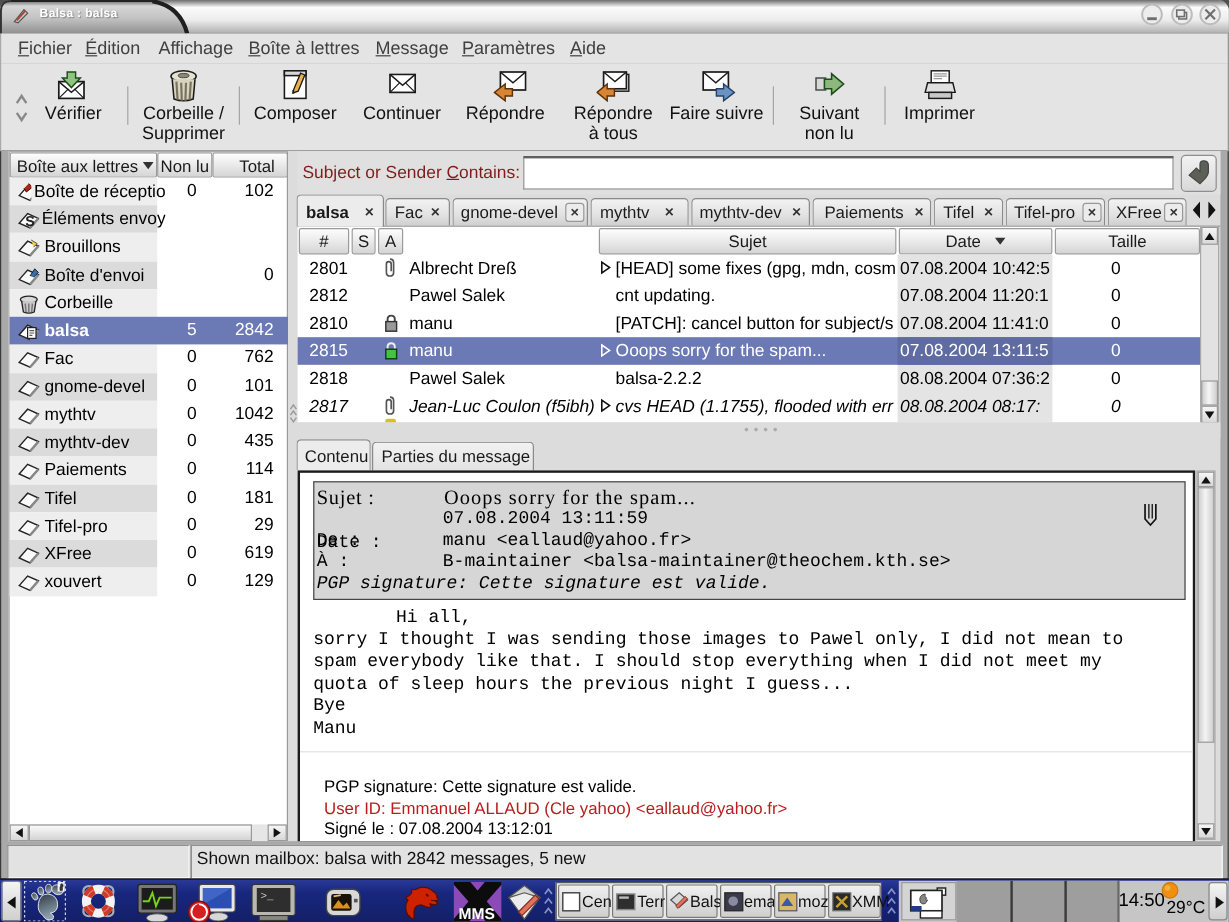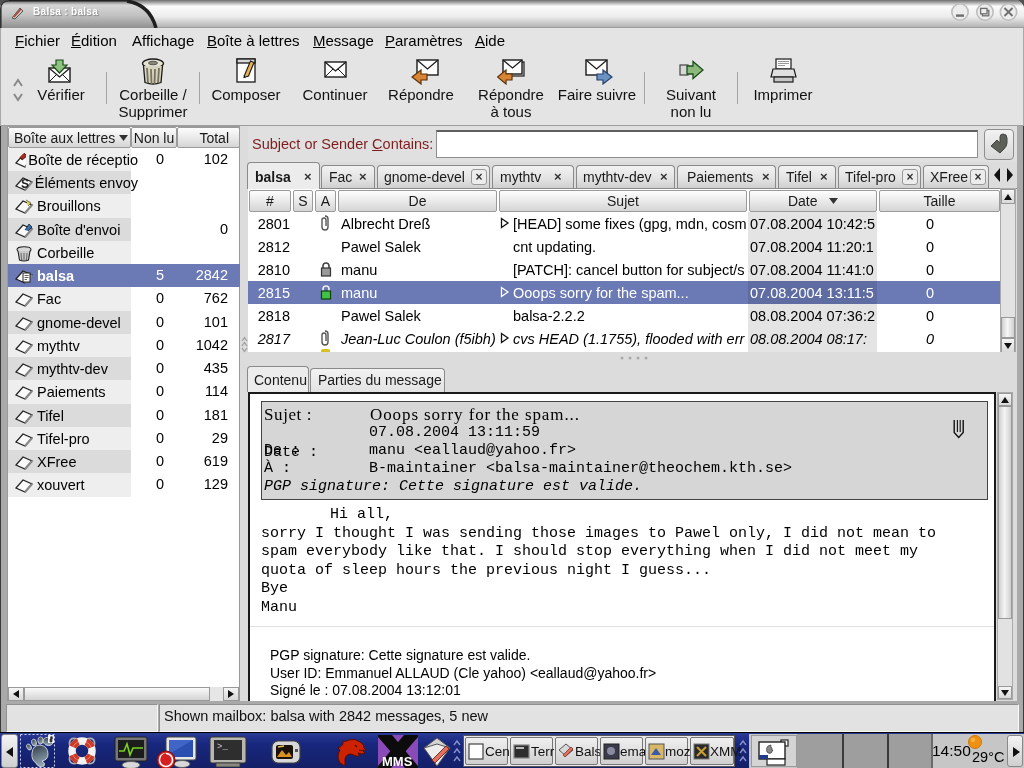--- a/index.html
+++ b/index.html
@@ -62,21 +62,21 @@
    <rect x="7" y="12.4" width="8" height="2.4" fill="#6e6e6e"></rect>
    <circle cx="36" cy="10" r="8.2" fill="#ededed" stroke="#bcbcbc" stroke-width="1.6"></circle>
    <rect x="33.4" y="8.4" width="6.4" height="5.4" fill="none" stroke="#6e6e6e" stroke-width="1.3"></rect>
    <rect x="31.6" y="6.4" width="6.4" height="5.4" fill="#ededed" stroke="#6e6e6e" stroke-width="1.3"></rect>
    <circle cx="59.5" cy="10" r="8.2" fill="#ededed" stroke="#bcbcbc" stroke-width="1.6"></circle>
    <path d="M55.5,6 L63.5,14 M63.5,6 L55.5,14" stroke="#6e6e6e" stroke-width="1.8"></path>
   </g>
  </svg>
 
  <div class="abs" style="left:1px;top:28px;width:1022px;height:25px;background:#e4e4e4;"></div>
- <div class="abs" style="top:32px;left:0;width:1024px;height:20px;font-size:15px;color:#000000;">
+ <div class="abs" style="top:32px;left:0;width:1024px;height:20px;font-size:15px;color:#404040;">
   <span class="abs" style="left:15px"><span class="u">F</span>ichier</span>
   <span class="abs" style="left:71px"><span class="u">É</span>dition</span>
   <span class="abs" style="left:132px">Afficha<span class="u">g</span>e</span>
   <span class="abs" style="left:207px"><span class="u">B</span>oîte à lettres</span>
   <span class="abs" style="left:313px"><span class="u">M</span>essage</span>
   <span class="abs" style="left:385px"><span class="u">P</span>aramètres</span>
   <span class="abs" style="left:475px"><span class="u">A</span>ide</span>
  </div>
 
  <div class="abs" style="left:1px;top:53px;width:1022px;height:72px;background:#e4e4e4;border-bottom:1px solid #9e9e9e;"></div>
@@ -388,21 +388,20 @@
    <svg class="abs" style="left:987px;top:42px" width="26" height="14">
     <polygon points="6,0 6,14 0,7" fill="#111"></polygon>
           <polygon points="13,0 13,14 19,7" fill="#111"></polygon>
    </svg>
   </div>
 
   <div class="abs" style="left:241px;top:63px;width:752px;height:163px;background:#fff;"></div>
   <div class="hb" style="left:242px;top:64px;width:42px;height:22px;">#</div>
   <div class="hb" style="left:286px;top:64px;width:20px;height:22px;">S</div>
   <div class="hb" style="left:308px;top:64px;width:21px;height:22px;">A</div>
-  <div class="hb" style="left:331px;top:64px;width:159px;height:22px;">De</div>
   <div class="hb" style="left:492px;top:64px;width:248px;height:22px;">Sujet</div>
   <div class="hb" style="left:742px;top:64px;width:128px;height:22px;">Date&nbsp;&nbsp;&nbsp;<svg width="9" height="6">
           <polygon points="0,0 9,0 4.5,6" fill="#333"></polygon>
         </svg></div>
   <div class="hb" style="left:872px;top:64px;width:121px;height:22px;">Taille</div>
   <div id="mlist" style="position:absolute;left:0;top:0;width:1010px;">
    <div class="abs" style="left:741px;top:86px;width:129px;height:140px;background:#e4e4e4;"></div>
    <div class="abs" style="left:241px;top:155px;width:752px;height:23px;background:#6b79b4;"></div>
    <div class="abs" style="left:741px;top:155px;width:129px;height:23px;background:#5e6ca2;"></div>
 
@@ -509,21 +508,21 @@
           </svg>
     <div class="abs" style="left:80px;top:112px;">Hi all,</div>
     <div class="abs" style="left:11px;top:131px;white-space:nowrap;">sorry I thought I was sending those images to Pawel only, I did not mean to</div>
     <div class="abs" style="left:11px;top:149px;white-space:nowrap;">spam everybody like that. I should stop everything when I did not meet my</div>
     <div class="abs" style="left:11px;top:168px;white-space:nowrap;">quota of sleep hours the previous night I guess...</div>
     <div class="abs" style="left:11px;top:186px;">Bye</div>
     <div class="abs" style="left:11px;top:205px;">Manu</div>
    </div>
    <div class="abs" style="left:0px;top:232px;width:744px;height:1px;background:#e0e0e0;"></div>
         <div class="abs" style="left:20px;top:253px;font-size:14px;color:#000;">PGP signature: Cette signature est valide.</div>
-   <div class="abs" style="left:20px;top:271px;font-size:14px;color:#000000;">User ID: Emmanuel ALLAUD (Cle yahoo) &lt;eallaud@yahoo.fr&gt;</div>
+   <div class="abs" style="left:20px;top:271px;font-size:14px;color:#b91c1c;">User ID: Emmanuel ALLAUD (Cle yahoo) &lt;eallaud@yahoo.fr&gt;</div>
    <div class="abs" style="left:20px;top:288px;font-size:14px;color:#000;">Signé le : 07.08.2004 13:12:01</div>
   </div>
 
   <div class="abs" style="left:990px;top:266px;width:16px;height:308px;background:#e2e2e2;border:1px solid #aaa;box-sizing:border-box;">
    <div class="scroll-btn" style="left:0;top:0;width:14px;height:13px;">
           <span class="arr" style="border-left:4.5px solid transparent;border-right:4.5px solid transparent;border-bottom:6px solid #111;"></span>
         </div>
    <div class="abs" style="left:0;top:13px;width:14px;height:213px;background:linear-gradient(90deg,#cfcfcf,#f4f4f4 45%,#cfcfcf);border:1px solid #999;box-sizing:border-box;"></div>
    <div class="scroll-btn" style="left:0;top:293px;width:14px;height:13px;">
           <span class="arr" style="border-left:4.5px solid transparent;border-right:4.5px solid transparent;border-top:6px solid #111;"></span>

